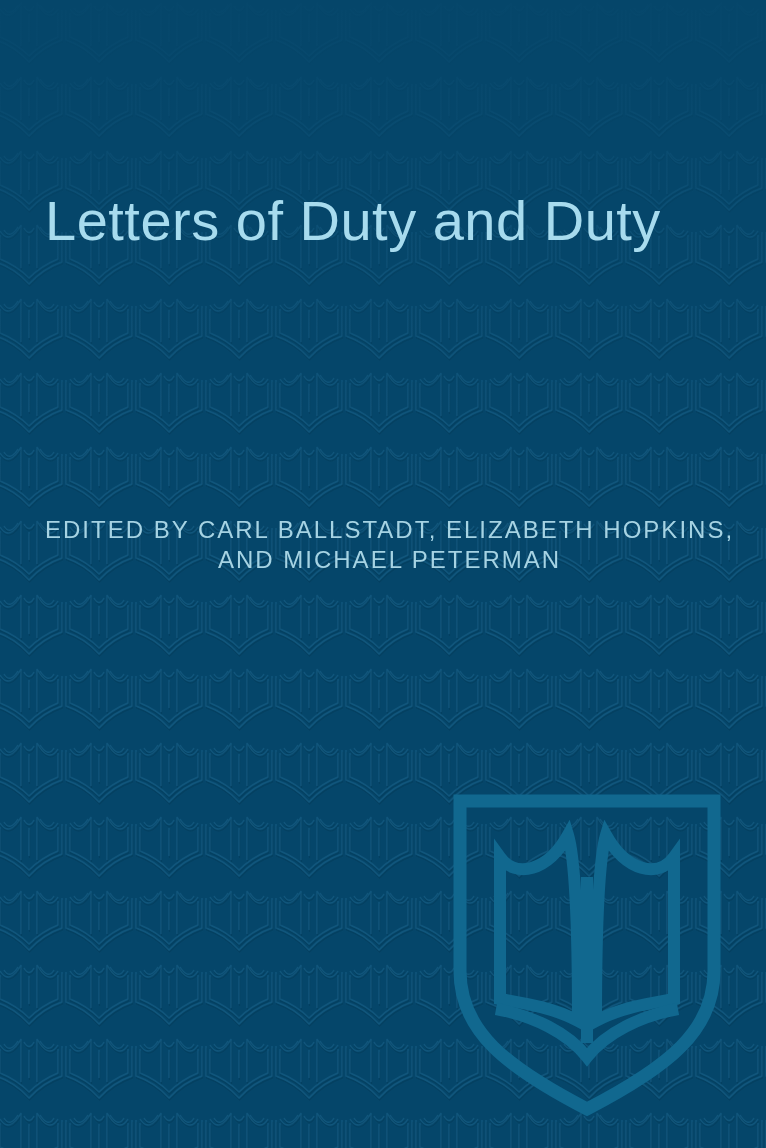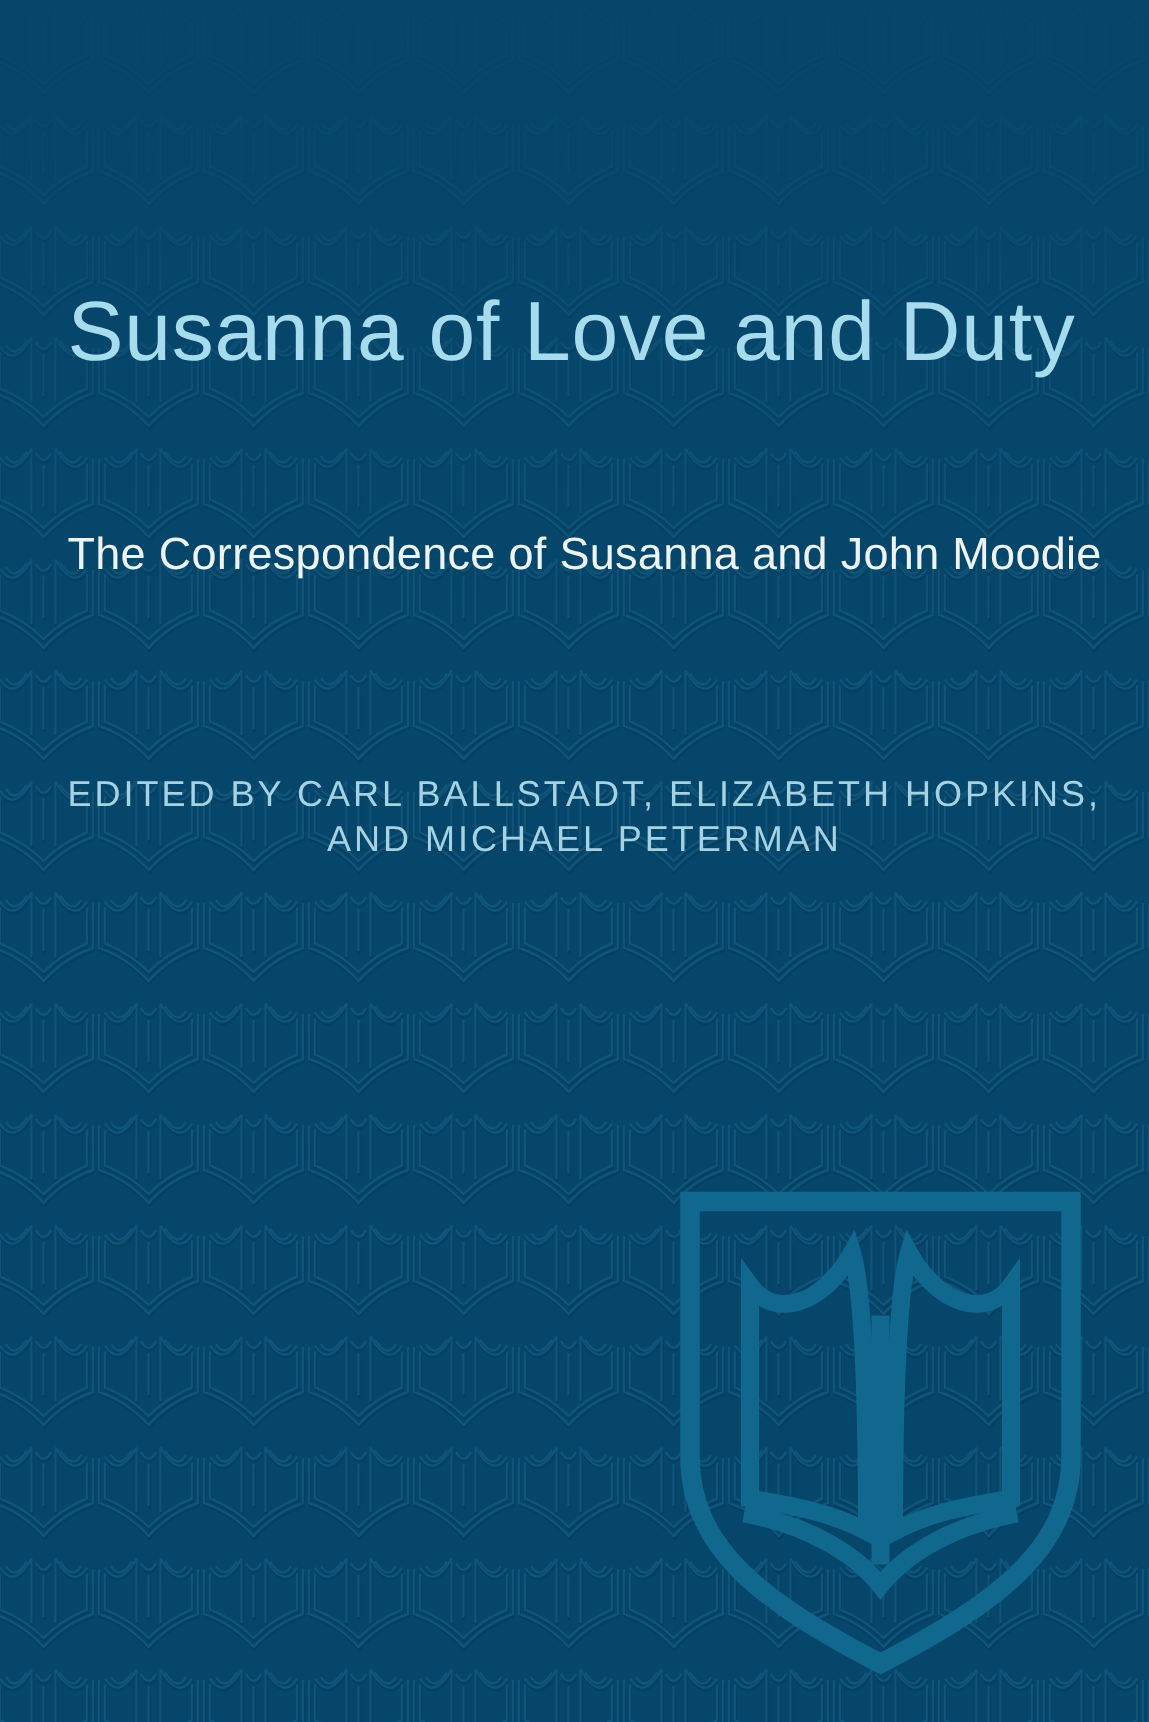--- a/index.html
+++ b/index.html
@@ -74,23 +74,22 @@
       <pattern id="bookpat" width="70" height="74" patternUnits="userSpaceOnUse" patternTransform="translate(-6,-4)">
         <use href="#book-motif" class="pat-dark" transform="translate(0.6,2)"></use>
         <use href="#book-motif" class="pat-light"></use>
       </pattern>
     </defs>
     <rect x="0" y="0" width="766" height="1148" fill="url(#bookpat)"></rect>
   </svg>
 
   <div class="fade-overlay"></div>
 
-  <h1 class="title">Susanna of Love and Duty</h1>
+  <h1 class="title">Letters of Duty and Duty</h1>
 
-  <h2 class="subtitle">The Correspondence of Susanna and John Moodie</h2>
 
   <div class="editors">
     <div>EDITED BY CARL BALLSTADT, ELIZABETH HOPKINS,</div>
     <div>AND MICHAEL PETERMAN</div>
   </div>
 
   <svg class="logo" width="270" height="332" viewBox="0 0 270 332" aria-hidden="true">
     <g>
 
       <path class="logo-stroke lw13" d="M8,8 L262,8 L262,178 C262,238 216,274 135,316 C54,274 8,238 8,178 Z"></path>

